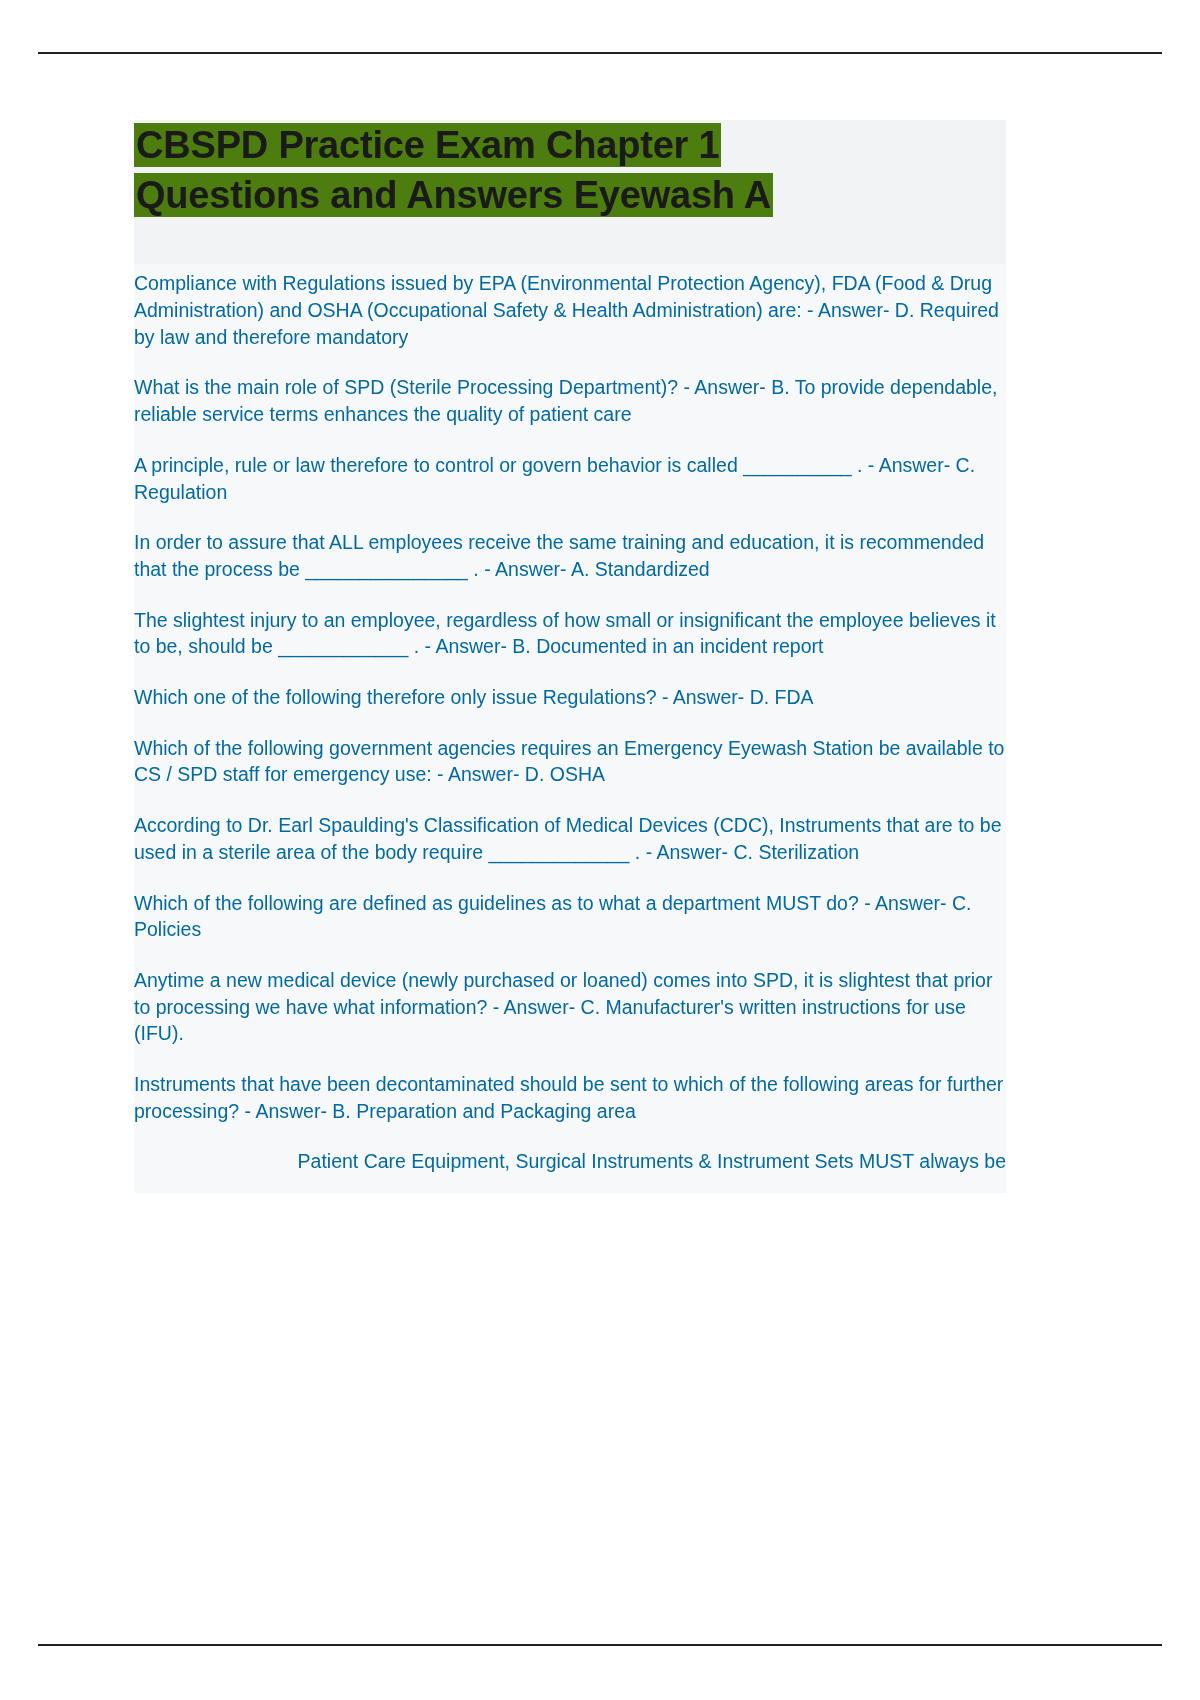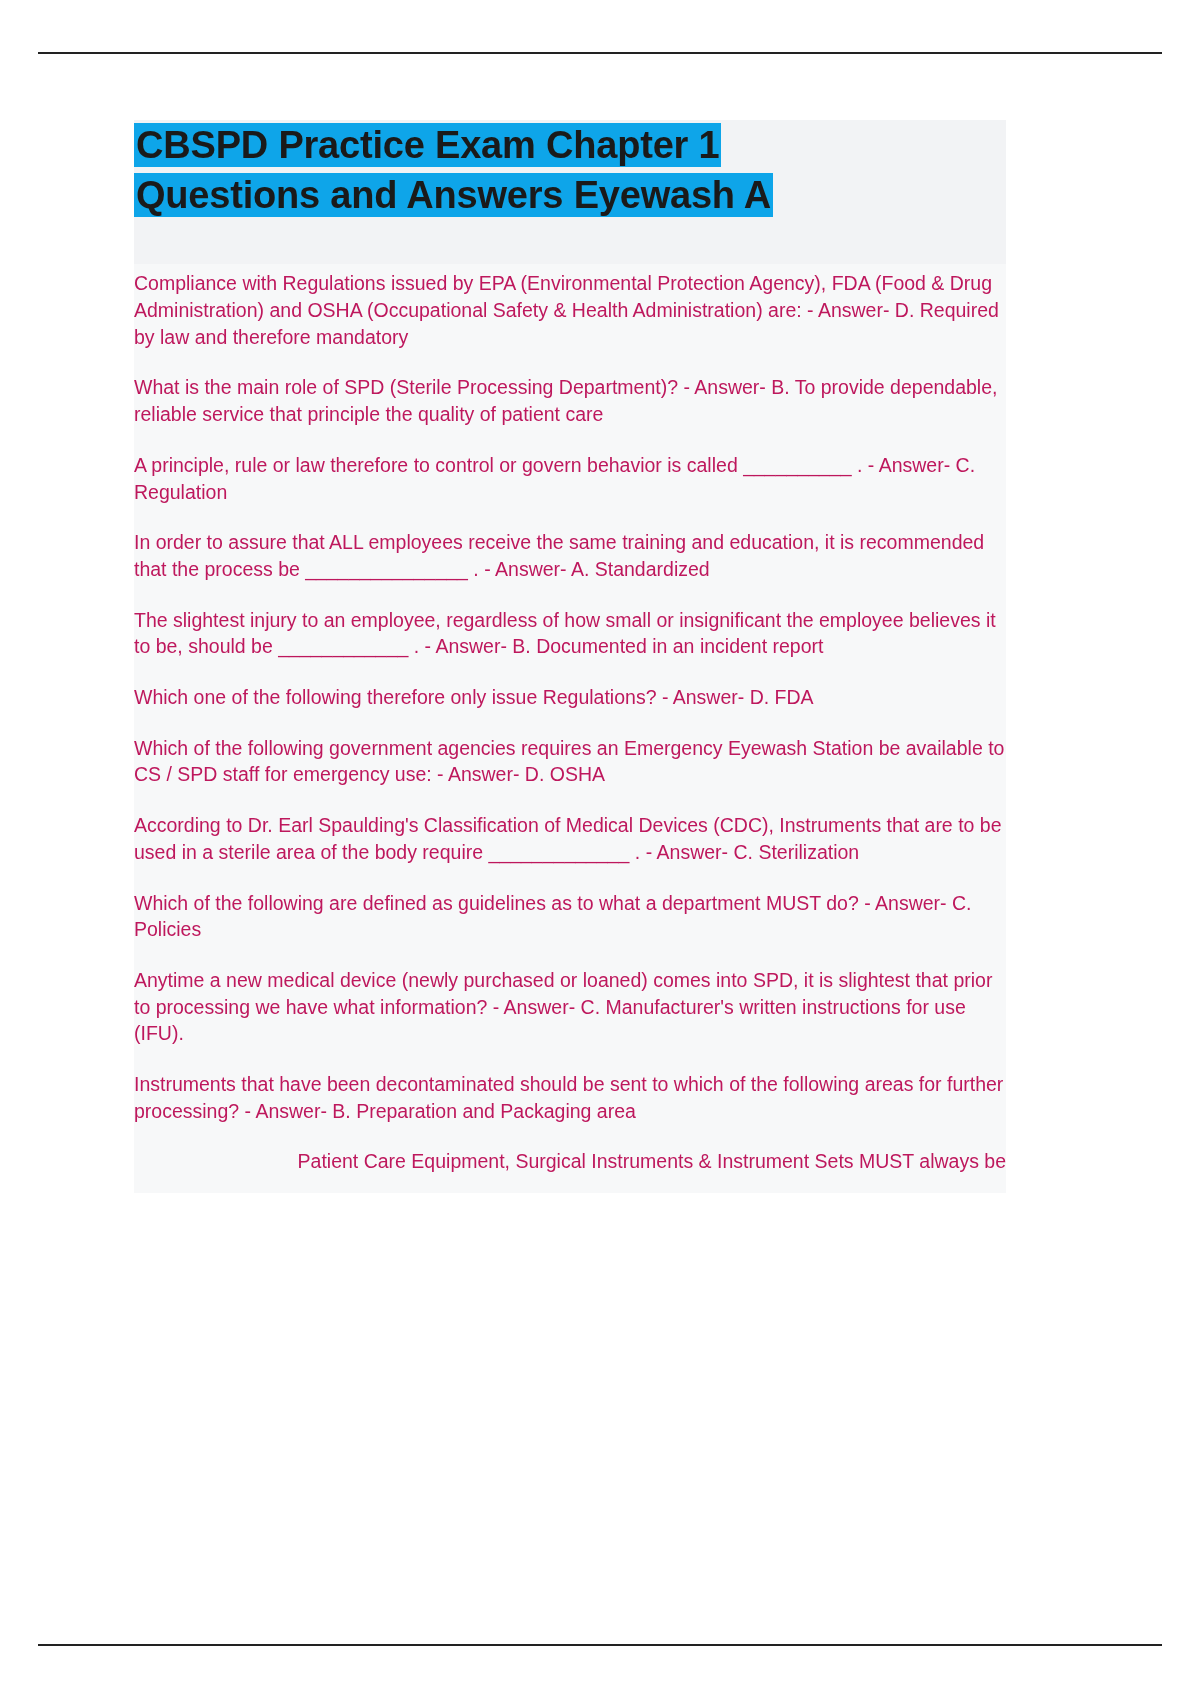--- a/index.html
+++ b/index.html
@@ -46,35 +46,35 @@
   }
   .title {
     font-size: 38px;
     font-weight: bold;
     color: #1a1a1a;
     line-height: 1.32;
     margin: 0;
     letter-spacing: -0.2px;
   }
   .title .hl {
-    background: #0ea5e9;
+    background: #4d7c0f;
     padding: 1px 2px;
     box-decoration-break: clone;
     -webkit-box-decoration-break: clone;
   }
 
   .body-block {
     background: #f7f8f9;
     padding: 6px 0 18px 0;
     width: 872px;
   }
   .qa {
     font-size: 19.5px;
     line-height: 1.37;
-    color: #be185d;
+    color: #0369a1;
     margin: 0 0 24px 0;
     font-family: "Liberation Sans", sans-serif;
   }
   .qa:last-child { margin-bottom: 0; text-align: right; }
 </style>
 </head>
 <body>
 
 <div class="page">
 
@@ -84,21 +84,21 @@
 
     <div class="title-block">
       <h1 class="title">
         <span class="hl">CBSPD Practice Exam Chapter 1</span><br>
         <span class="hl">Questions and Answers Eyewash A</span>
       </h1>
     </div>
 
     <div class="body-block">
       <p class="qa">Compliance with Regulations issued by EPA (Environmental Protection Agency), FDA (Food &amp; Drug Administration) and OSHA (Occupational Safety &amp; Health Administration) are: - Answer- D. Required by law and therefore mandatory</p>
-      <p class="qa">What is the main role of SPD (Sterile Processing Department)? - Answer- B. To provide dependable, reliable service that principle the quality of patient care</p>
+      <p class="qa">What is the main role of SPD (Sterile Processing Department)? - Answer- B. To provide dependable, reliable service terms enhances the quality of patient care</p>
       <p class="qa">A principle, rule or law therefore to control or govern behavior is called __________ . - Answer- C. Regulation</p>
       <p class="qa">In order to assure that ALL employees receive the same training and education, it is recommended that the process be _______________ . - Answer- A. Standardized</p>
       <p class="qa">The slightest injury to an employee, regardless of how small or insignificant the employee believes it to be, should be ____________ . - Answer- B. Documented in an incident report</p>
       <p class="qa">Which one of the following therefore only issue Regulations? - Answer- D. FDA</p>
       <p class="qa">Which of the following government agencies requires an Emergency Eyewash Station be available to CS / SPD staff for emergency use: - Answer- D. OSHA</p>
       <p class="qa">According to Dr. Earl Spaulding's Classification of Medical Devices (CDC), Instruments that are to be used in a sterile area of the body require _____________ . - Answer- C. Sterilization</p>
       <p class="qa">Which of the following are defined as guidelines as to what a department MUST do? - Answer- C. Policies</p>
       <p class="qa">Anytime a new medical device (newly purchased or loaned) comes into SPD, it is slightest that prior to processing we have what information? - Answer- C. Manufacturer's written instructions for use (IFU).</p>
       <p class="qa">Instruments that have been decontaminated should be sent to which of the following areas for further processing? - Answer- B. Preparation and Packaging area</p>
       <p class="qa">Patient Care Equipment, Surgical Instruments &amp; Instrument Sets MUST always be</p>

